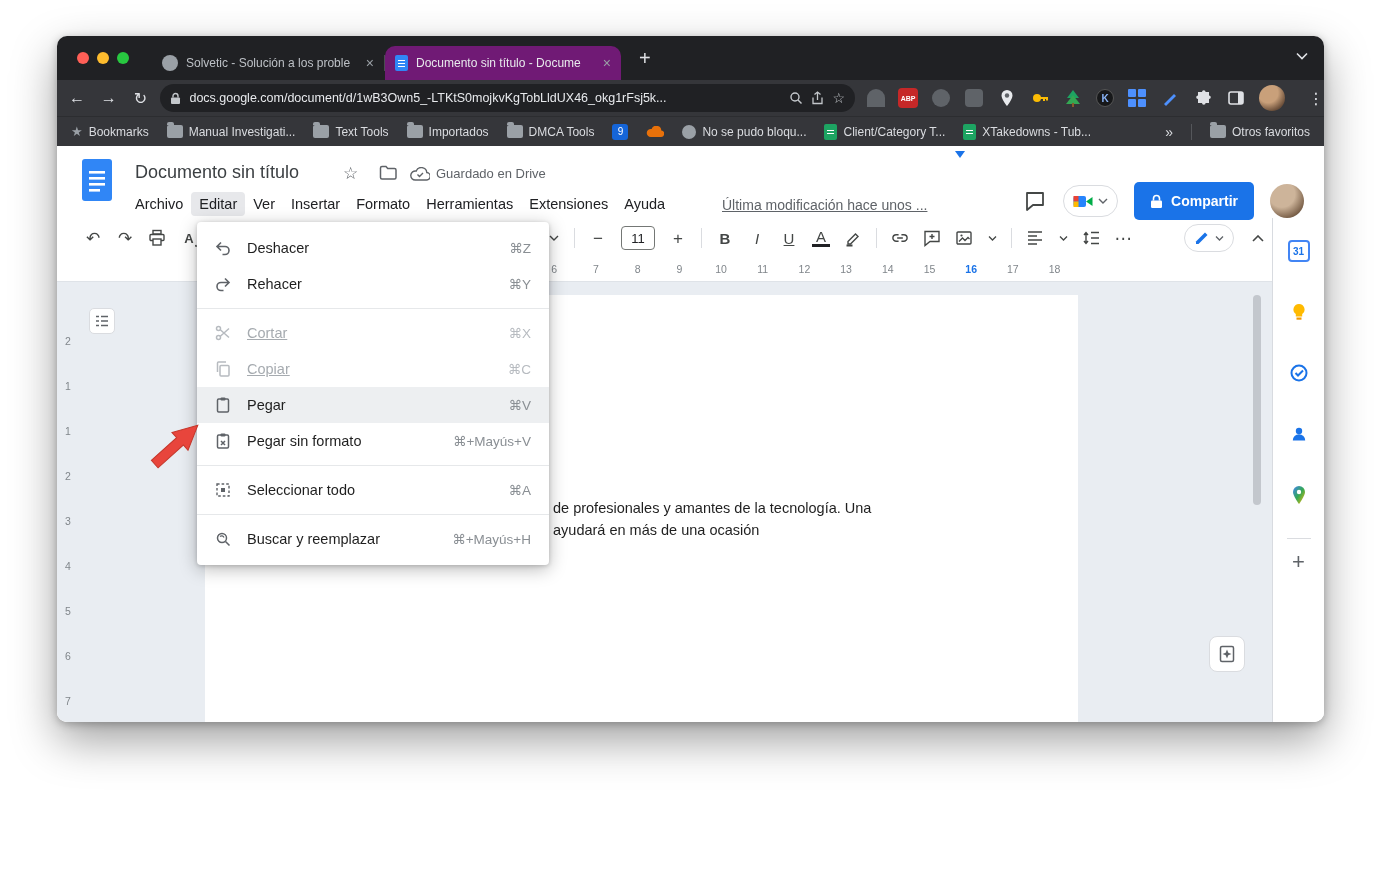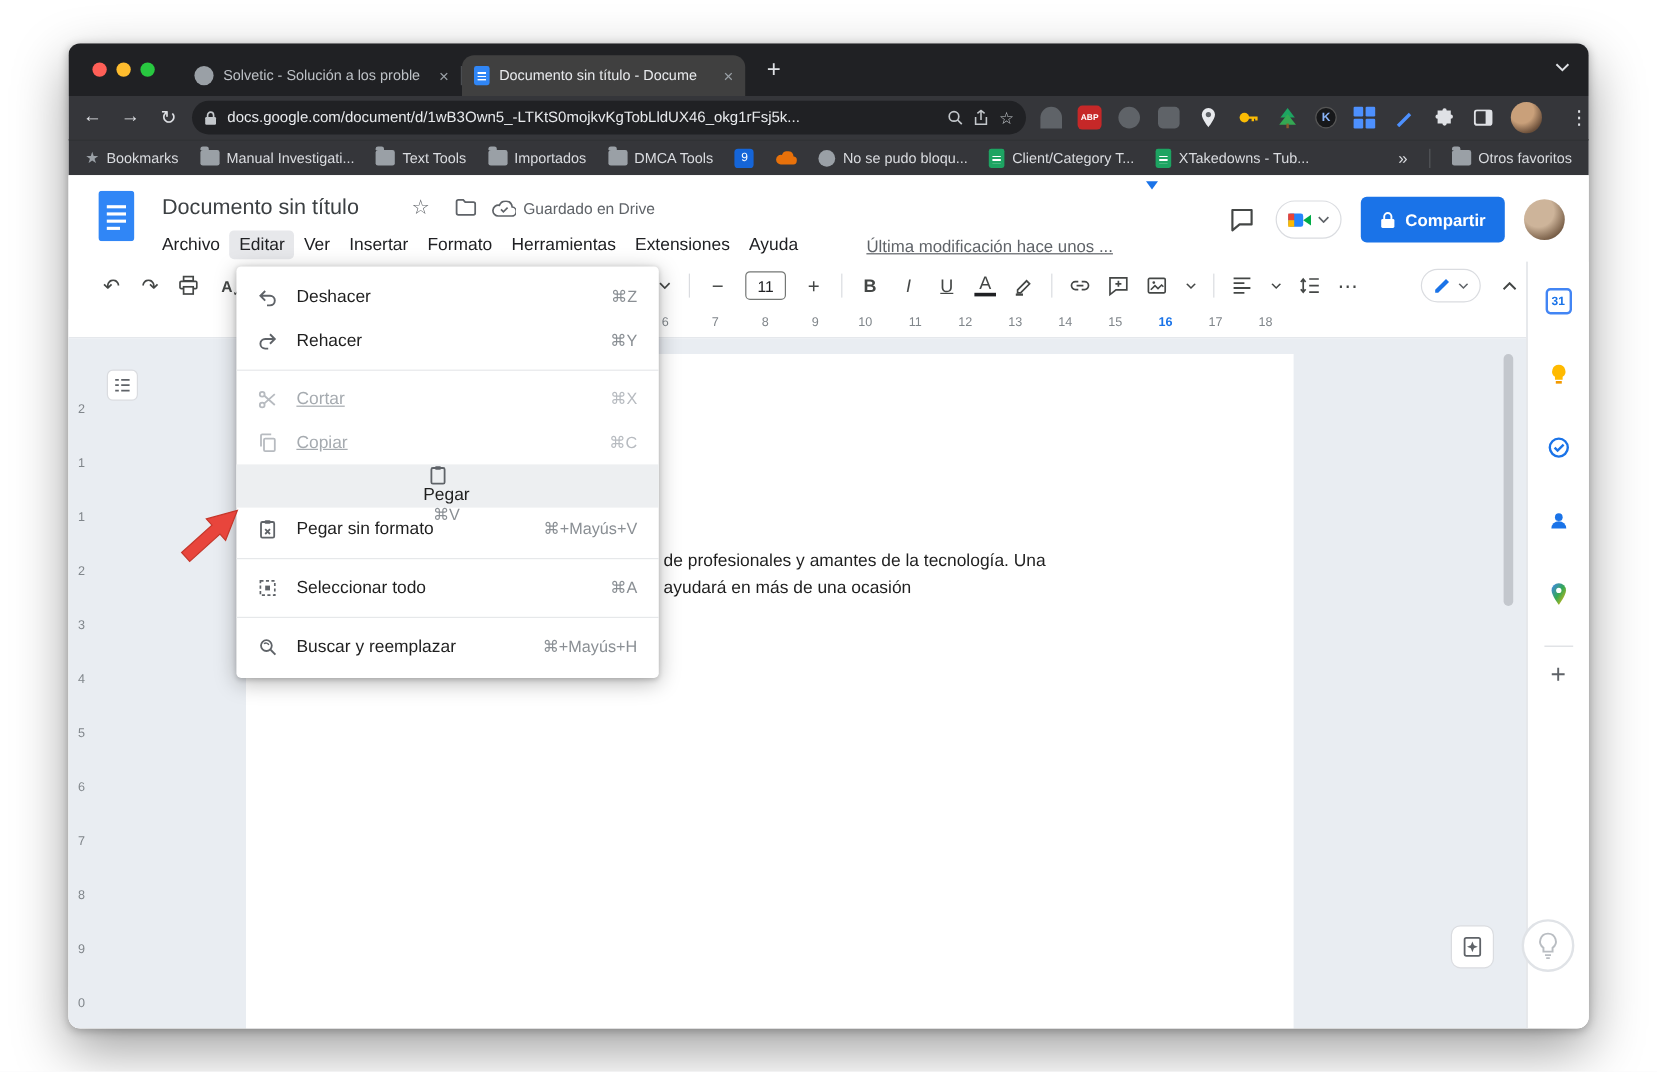--- a/index.html
+++ b/index.html
@@ -1,33 +1,33 @@
 <!DOCTYPE html>
 <html style="--accent-blue: #1a73e8; --arrow-red: #e8453c; --menu-highlight: #edeff1; --canvas-bg: #e9edf2;"><head>
 <meta charset="utf-8">
 <style>
   * { box-sizing: border-box; margin: 0; padding: 0; }
   html,body { width:1381px; height:893px; background:#fff; overflow:hidden;
     font-family:"Liberation Sans","DejaVu Sans",sans-serif; }
   body { position:relative; }
 
-  .window { position:absolute; left:57px; top:36px; width:1267px; height:821px;
+  .window { position:absolute; left:57px; top:36px; width:1267px; height:686px;
     border-radius:10px; overflow:hidden; background:#fff;
     box-shadow:0 18px 45px rgba(0,0,0,.38), 0 2px 8px rgba(0,0,0,.25); }
 
   
   .tabstrip { position:absolute; left:0; right:0; top:0; height:44px; background:#202124;
     display:flex; align-items:center; }
   .traffic { display:flex; gap:8px; padding-left:20px; }
   .dot { width:12px; height:12px; border-radius:50%; }
   .dot.red{background:#ff5f57}.dot.yellow{background:#febc2e}.dot.green{background:#28c840}
   .tab { display:flex; align-items:center; gap:8px; height:34px; margin-top:10px;
     padding:0 10px; width:232px; }
   .tab.inactive { margin-left:23px; }
-  .tab.active { background:#404040; border-radius:10px 10px 0 0; width:236px; }
+  .tab.active { background:#701a75; border-radius:10px 10px 0 0; width:236px; }
   .tab-title { flex:1; font-size:12px; color:#bdc1c6; white-space:nowrap; overflow:hidden; text-overflow:ellipsis; }
   .tab.active .tab-title{ color:#e8eaed; }
   .tab-close { color:#9aa0a6; font-size:14px; line-height:1; cursor:default; }
   .tab-sep { width:1px; height:16px; background:#4a4d51; margin-top:10px; }
   .fav-circle { width:16px; height:16px; border-radius:50%; background:#9aa0a6; flex:none; }
   .fav-doc { width:13px; height:16px; background:#3086f6; border-radius:2px; position:relative; flex:none; }
   .fav-doc:after{ content:""; position:absolute; left:3px; top:5px; width:7px; height:7px;
     background:repeating-linear-gradient(#fff 0 1.4px, transparent 1.4px 3px); }
   .newtab { margin-left:18px; color:#dfe1e5; font-size:20px; line-height:1; }
   .tabsearch { position:absolute; right:16px; top:16px; color:#dfe1e5; }
@@ -81,21 +81,21 @@
   .title-folder { position:absolute; left:322px; top:19px; color:#5f6368; }
   .saved { position:absolute; left:353px; top:20px; display:flex; align-items:center; gap:6px;
     color:#5f6368; font-size:13px; }
 
   .menubar { position:absolute; left:70px; top:46px; display:flex; align-items:center; }
   .menu-item-top { font-size:14.5px; color:#202124; padding:4px 8px; border-radius:4px; }
   .menu-item-top.open { background:#e7e8eb; }
   .lastmod { position:absolute; left:665px; top:51px; font-size:14px; color:#5f6368;
     text-decoration:underline; white-space:nowrap; }
 
-  .hdr-right { position:absolute; right:20px; top:18px; display:flex; align-items:center; gap:16px; }
+  .hdr-right { position:absolute; right:20px; top:36px; display:flex; align-items:center; gap:16px; }
   .cmt-btn { color:#444746; display:flex; }
   .meet-pill { display:flex; align-items:center; gap:5px; border:1px solid #dadce0; border-radius:16px;
     height:32px; padding:0 9px; background:#fff; }
   .share-btn { display:flex; align-items:center; gap:8px; background:var(--accent-blue,#1a73e8); color:#fff;
     height:38px; padding:0 16px; border-radius:5px; font-size:14px; font-weight:bold; }
   .avatar-lg { width:34px; height:34px; border-radius:50%;
     background:radial-gradient(circle at 35% 30%, #cdb49a 0 40%, #7a6049 75%, #474747); }
 
   .toolbar { position:absolute; left:0; right:0; top:72px; height:40px; display:flex; align-items:center;
     padding-left:27px; gap:14px; }
@@ -121,21 +121,21 @@
   .ruler-marker { position:absolute; left:898px; top:5px; width:0; height:0;
     border-left:5px solid transparent; border-right:5px solid transparent;
     border-top:7px solid var(--accent-blue,#1a73e8); }
 
   .content { position:absolute; left:0; right:52px; top:136px; bottom:0; background:var(--canvas-bg,#e9edf2); }
   .vruler { position:absolute; left:0; top:37px; width:22px; text-align:center; }
   .vruler .rnum { display:block; width:22px; height:45px; line-height:45px; padding:0; }
   .outline-btn { position:absolute; left:32px; top:26px; width:26px; height:26px; background:#fff;
     border:1px solid #dadce0; border-radius:5px; display:flex; align-items:center; justify-content:center; color:#5f6368; }
   .page { position:absolute; left:148px; top:13px; width:873px; bottom:0; background:#fff; }
-  .docline { position:absolute; left:496px; font-size:14.5px; color:#1f1f1f; white-space:nowrap; }
+  .docline { position:absolute; left:496px; font-size:14.5px; color:#1f1f1f; white-space:nowrap;margin-top:40px; }
   .docline.l1 { top:178px; } .docline.l2 { top:200px; }
   .scrollbar { position:absolute; right:11px; top:13px; width:8px; height:210px; background:#c3c7cd; border-radius:4px; }
   .explore-btn { position:absolute; right:27px; bottom:50px; width:36px; height:36px; background:#fff;
     border:1px solid #dadce0; border-radius:8px; display:flex; align-items:center; justify-content:center; color:#5f6368; }
 
   .bulb-circle { position:absolute; left:1211px; top:620px; width:44px; height:44px; border-radius:50%;
     background:#fff; border:2px solid #e0e3e7; display:flex; align-items:center; justify-content:center;
     color:#b9bdc2; z-index:30; }
 
   .sidepanel { position:absolute; right:0; top:72px; bottom:0; width:52px; background:#fff;
@@ -143,21 +143,21 @@
   .sp-icon { width:40px; height:40px; margin-bottom:21px; display:flex; align-items:center; justify-content:center; }
   .sp-cal { width:22px; height:22px; border:2px solid #4285f4; border-radius:4px; color:#1a73e8;
     font-size:10px; font-weight:bold; display:flex; align-items:center; justify-content:center; background:#fff; }
   .sp-sep { width:24px; height:1px; background:#dadce0; margin:2px 0 12px; }
   .sp-plus { color:#5f6368; font-size:22px; line-height:1; }
 
   
   .dropdown { position:absolute; left:140px; top:76px; width:352px; background:#fff; border-radius:4px;
     box-shadow:0 4px 18px rgba(0,0,0,.28), 0 1px 4px rgba(0,0,0,.18); padding:8px 0; z-index:50; }
   .mi { display:flex; align-items:center; height:36px; padding:0 18px 0 16px; }
-  .mi.hl { background:var(--menu-highlight,#edeff1);flex-direction:column; }
+  .mi.hl { background:var(--menu-highlight,#edeff1); }
   .mi-icon { width:20px; margin-right:14px; color:#5f6368; display:flex; align-items:center; justify-content:center; flex:none; }
   .mi-label { flex:1; font-size:14.5px; color:#1f1f1f; }
   .mi-shortcut { font-size:13.5px; color:#8a8f94; }
   .mi.disabled .mi-label { color:#a6abb0;text-decoration:underline; }
   .mi.disabled .mi-icon, .mi.disabled .mi-shortcut { color:#b7bbc0; }
   .menu-sep { height:1px; background:#e6e8ea; margin:6px 0; }
 
   .red-arrow { position:absolute; left:90px; top:286px; z-index:60; overflow:visible; }
 
   svg { display:block; }

